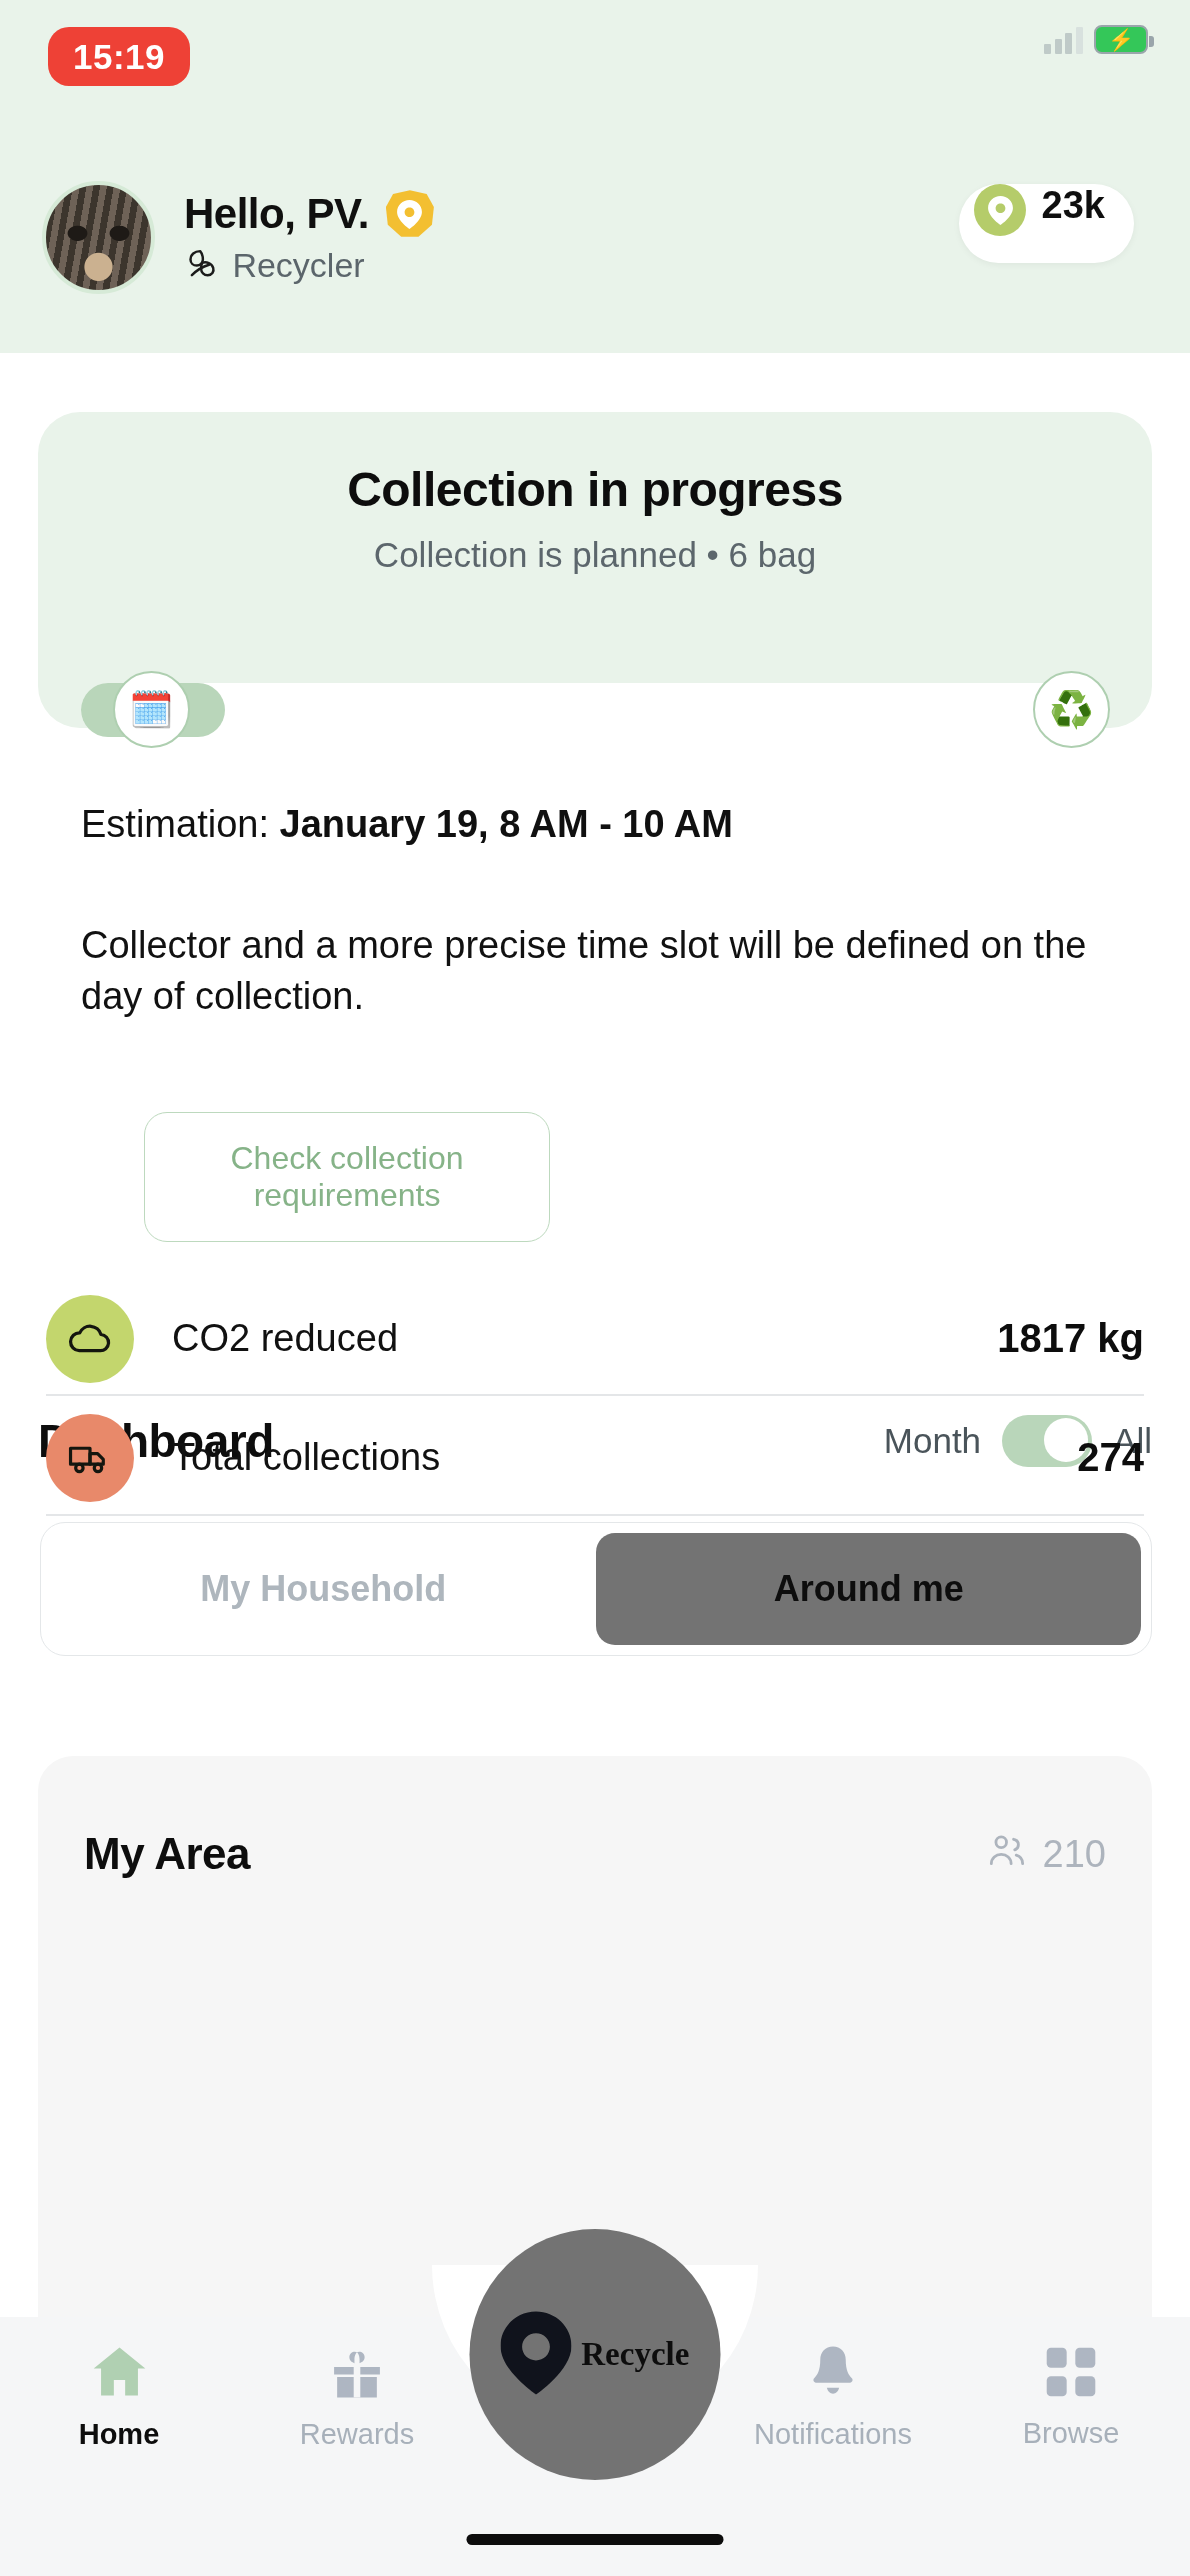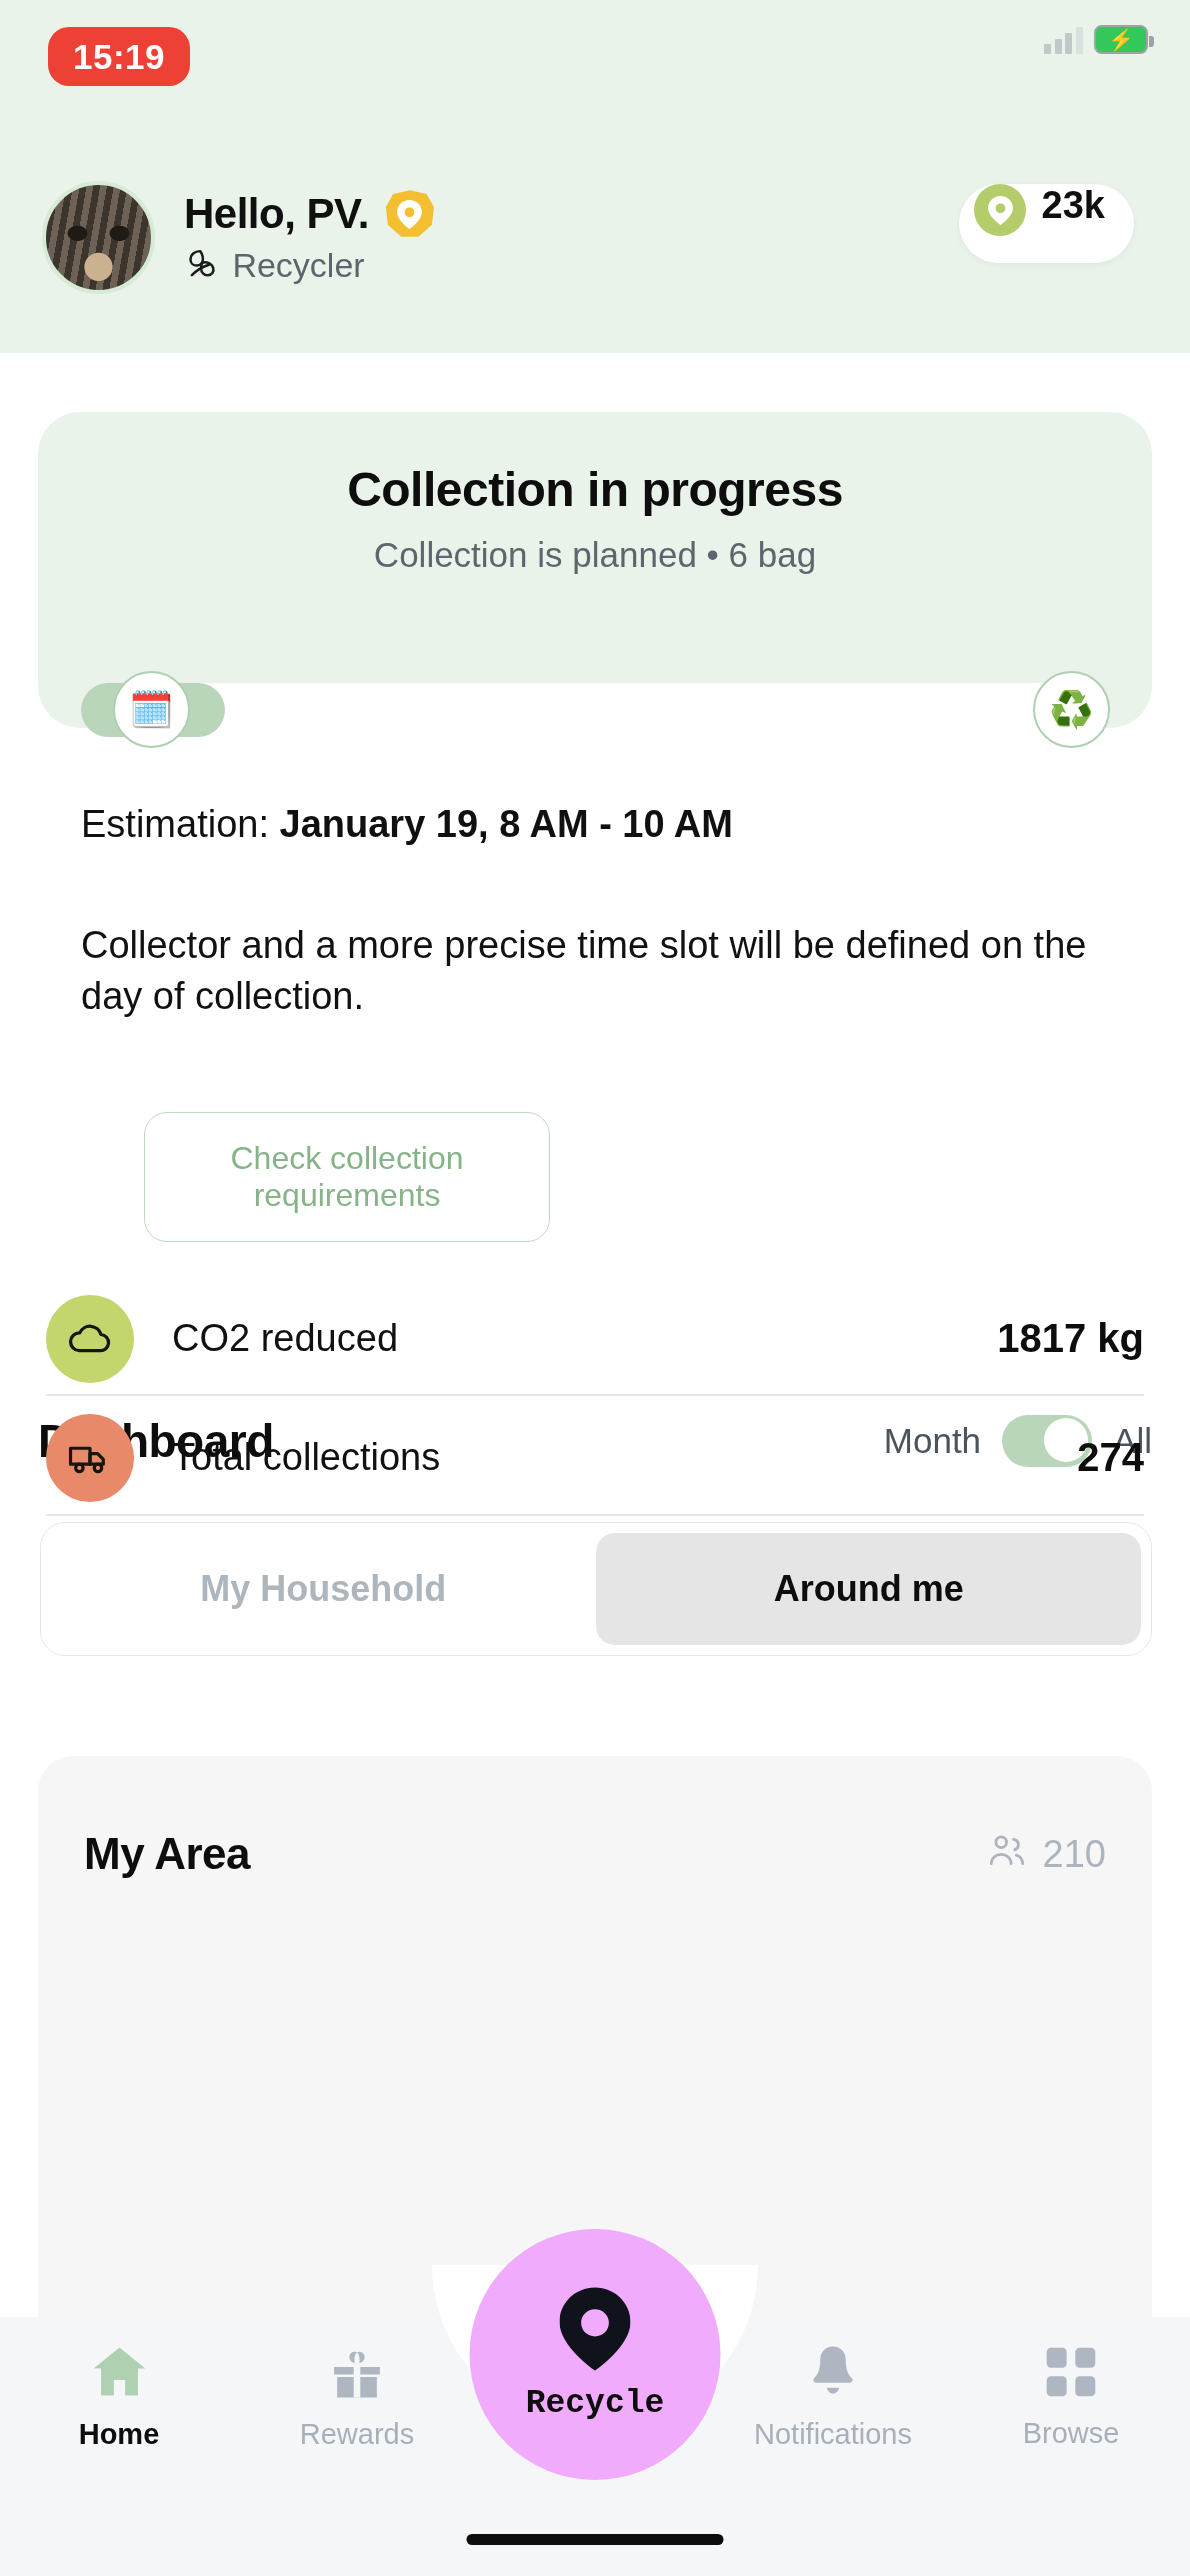--- a/index.html
+++ b/index.html
@@ -155,21 +155,21 @@
   .segmented {
     position: absolute; left: 40px; top: 1522px; width: 1112px; height: 134px;
     border: 1.9px solid #e4e7e9; border-radius: 25px; background: #ffffff;
     display: flex; align-items: center; padding: 9.6px;
   }
   .seg {
     flex: 1; height: 100%; border-radius: 19px; border: none; background: transparent;
     font-size: 36px; font-family: inherit; color: #aeb6bd; font-weight: 700;
     display: flex; align-items: center; justify-content: center;
   }
-  .seg.active { background: #e5e5e5; color: #0d0d0d; }
+  .seg.active { background: #737373; color: #0d0d0d; }
 
   
   .area-card {
     position: absolute; left: 38px; top: 1756px; width: 1114px; height: 602px;
     background: #f6f6f6; border-radius: 35px; padding: 0 46px;
   }
   .area-head {
     position: absolute; left: 46px; right: 46px; top: 73px;
     display: flex; align-items: center; justify-content: space-between;
   }
@@ -211,23 +211,23 @@
   .nav-item {
     flex: 1; display: flex; flex-direction: column; align-items: center; gap: 15.3px;
     background: none; border: none; font-family: inherit;
   }
   .nav-label { font-size: 29px; color: #a7b0ba; }
   .nav-item.active .nav-label { color: #0d0d0d; font-weight: 700; }
   .nav-item.spacer { visibility: hidden; }
 
   .fab {
     position: absolute; left: 50%; transform: translateX(-50%); top: 2229px;
-    width: 251px; height: 251px; border-radius: 50%; background: #f0abfc;
-    display: flex; flex-direction: column; align-items: center; justify-content: center;
-    gap: 9.6px; border: none; font-family: Liberation Mono, monospace;
+    width: 251px; height: 251px; border-radius: 50%; background: #737373;
+    display: flex; flex-direction: row; align-items: center; justify-content: center;
+    gap: 9.6px; border: none; font-family: Liberation Serif, serif;
   }
   .fab-label { font-size: 33px; font-weight: 700; color: #0d0d0d; }
 
   .home-indicator {
     position: absolute; left: 50%; transform: translateX(-50%); bottom: 31px;
     width: 257px; height: 11.5px; background: #0d0d0d; border-radius: 5.8px;
   }
 </style>
 </head>
 <body>

